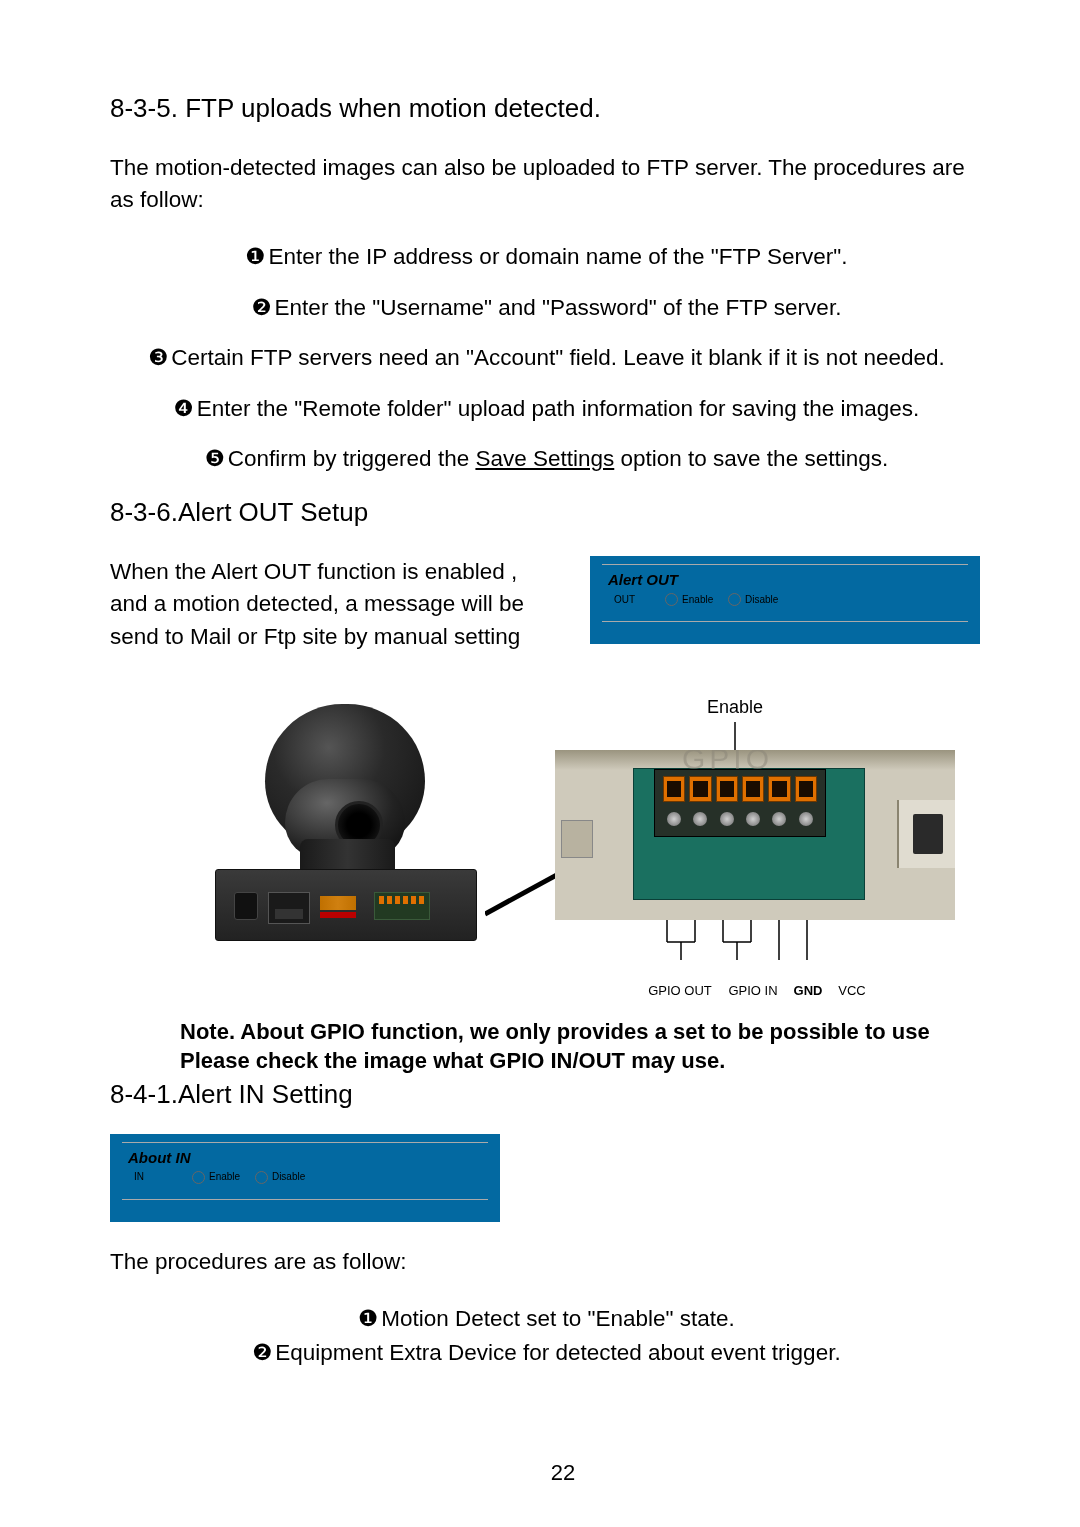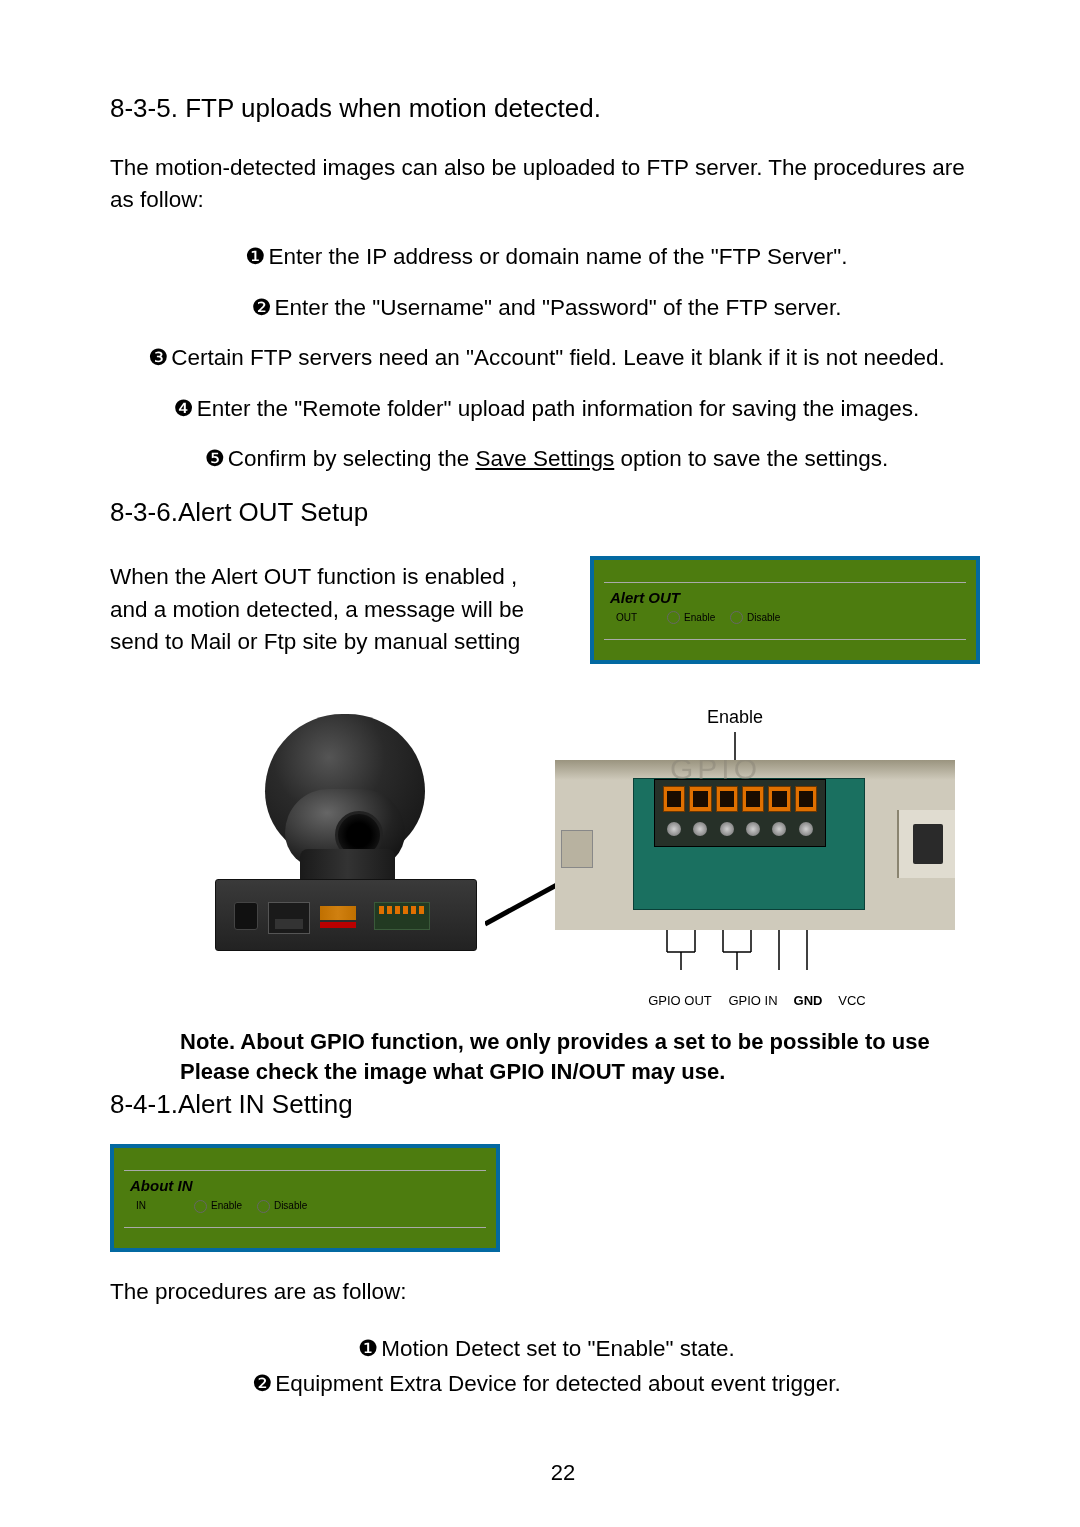--- a/index.html
+++ b/index.html
@@ -34,32 +34,32 @@
   .bullet {
     display: inline-block;
     width: 26px;
   }
   .save-settings {
     text-decoration: underline;
   }
   .two-col {
     display: flex;
     gap: 40px;
-    align-items: center;
+    align-items: flex-start;
   }
   .col-left {
     flex: 1;
   }
   .col-right {
     width: 390px;
   }
   .alert-box {
-    border: 4px solid #0369a1;
-    background: #4d7c0f;
-    padding: 22px 10px 16px 10px;
+    border: 2px solid #0369a1;
+    background: #0369a1;
+    padding: 6px 10px 16px 10px;
     position: relative;
   }
   .alert-box hr {
     border: none;
     border-top: 1px solid #aaa;
     margin: 0 0 4px 0;
   }
   .alert-title {
     font-family: Arial, sans-serif;
     font-weight: bold;
@@ -259,21 +259,21 @@
     content: "";
     position: absolute;
     left: 50%; top: 50%;
     width: 14px; height: 14px;
     margin: -7px 0 0 -7px;
     background: radial-gradient(circle, #d0d0d0 0%, #888 70%);
     border-radius: 50%;
   }
   .gpio-label-text {
     position: absolute;
-    left: 36px;
+    left: 48px;
     top: -32px;
     color: #8a8578;
     font-size: 30px;
     letter-spacing: 4px;
     font-weight: normal;
     opacity: 0.5;
   }
   .gpio-right {
     position: absolute;
     right: 0;
@@ -339,21 +339,21 @@
   <p class="step">
     <span class="bullet">❷</span><span>Enter the "Username" and "Password" of the FTP server.</span>
   </p>
   <p class="step">
     <span class="bullet">❸</span><span>Certain FTP servers need an "Account" field. Leave it blank if it is not needed.</span>
   </p>
   <p class="step">
     <span class="bullet">❹</span><span>Enter the "Remote folder" upload path information for saving the images.</span>
   </p>
   <p class="step">
-    <span class="bullet">❺</span><span>Confirm by selecting the </span><span class="save-settings">Save Settings</span><span> option to save the settings.</span>
+    <span class="bullet">❺</span><span>Confirm by triggered the </span><span class="save-settings">Save Settings</span><span> option to save the settings.</span>
   </p>
 
   <h2 class="section" style="margin-top:14px;">8-3-6.Alert OUT Setup</h2>
   <div class="two-col">
     <div class="col-left">
       <p class="body" style="margin:0;">When the Alert OUT function is enabled , and a motion detected, a message will be send to Mail or Ftp site by manual setting</p>
     </div>
     <div class="col-right">
       <div class="alert-box">
         <hr>

